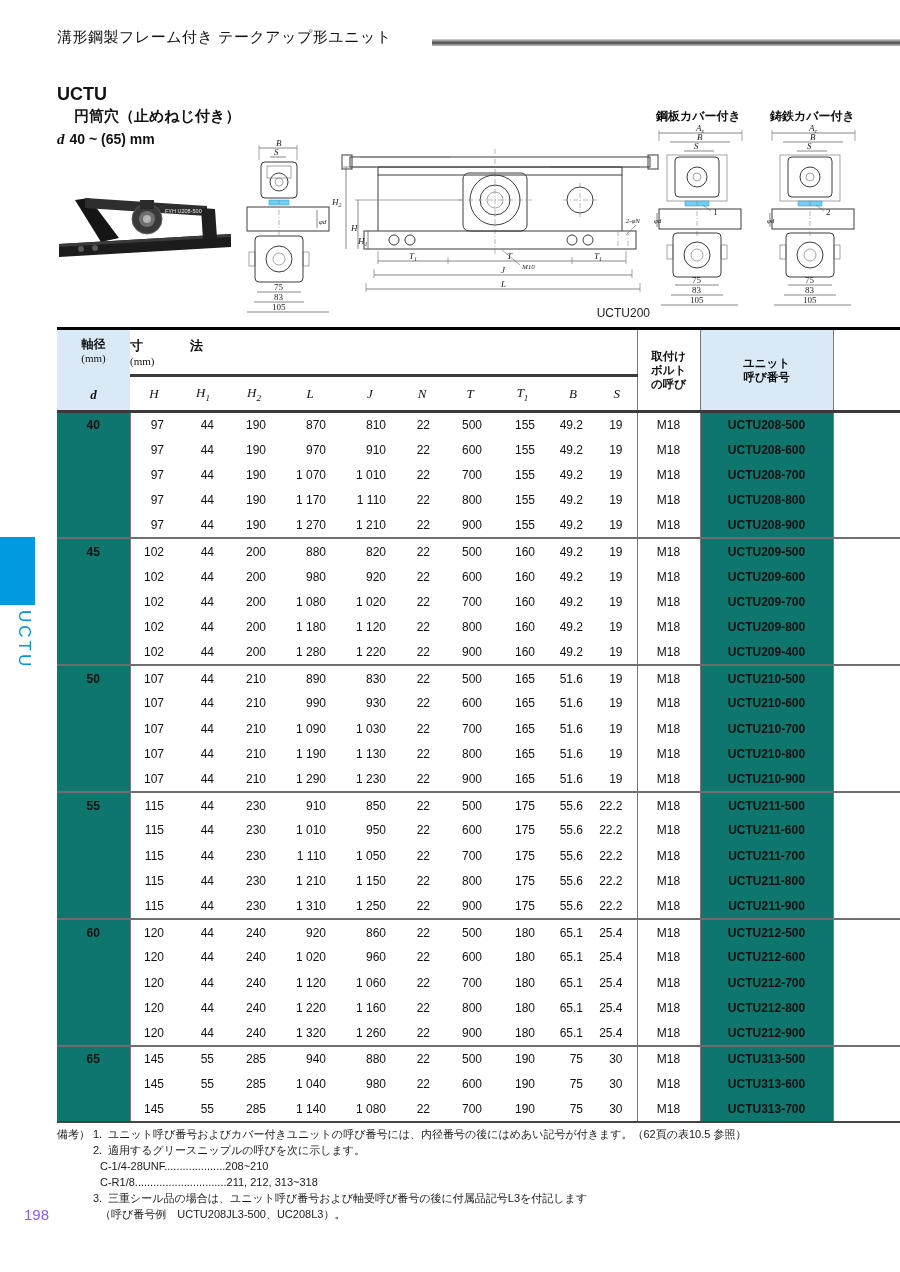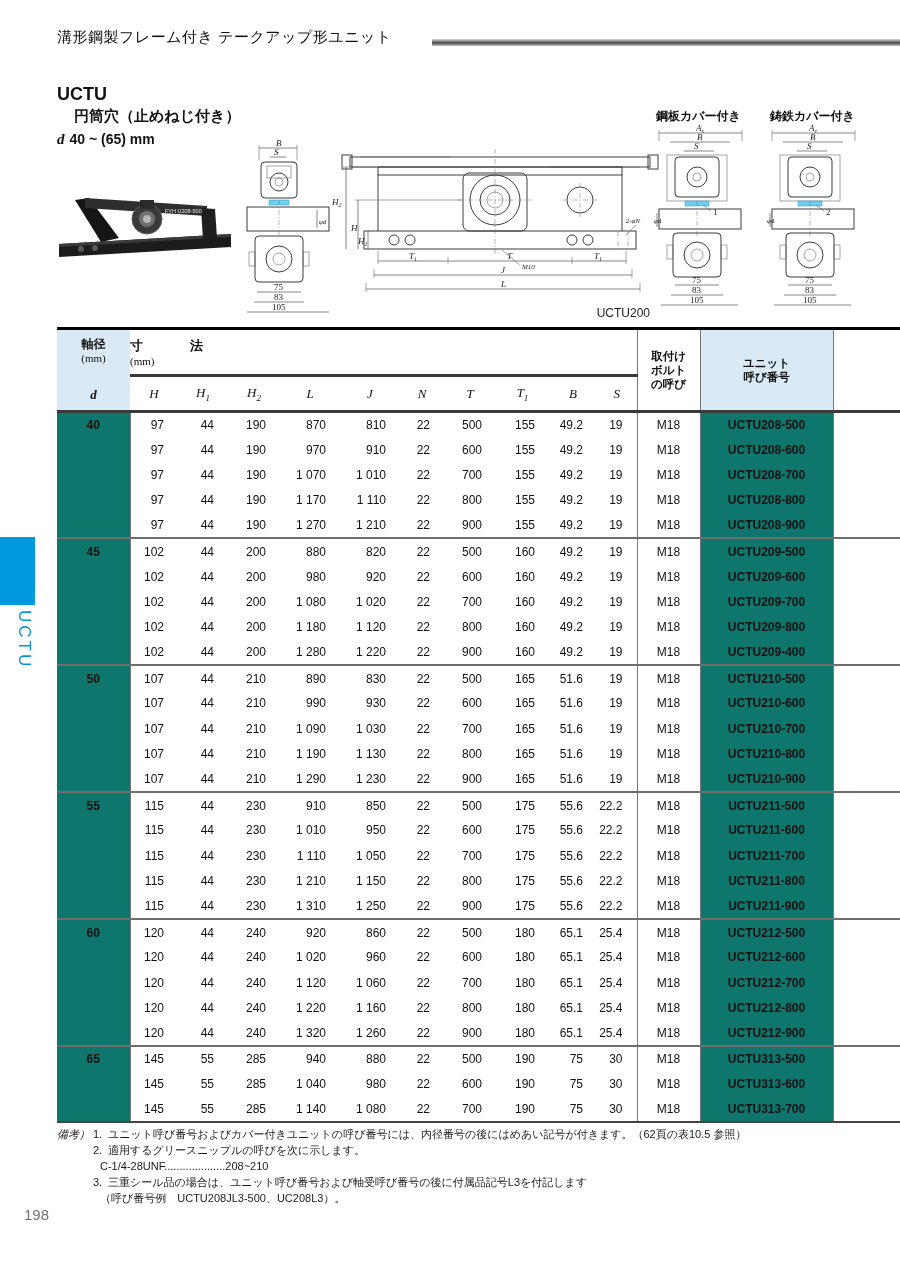--- a/index.html
+++ b/index.html
@@ -54,25 +54,25 @@
   tbody tr{height:25.4px;}
   tbody td{font-size:12px;}
   td.cd{text-align:center;font-weight:bold;border-right:1px solid #777;}
   td.cn{text-align:right;padding-right:14px;}
   td.cb{text-align:center;border-left:1px solid #777;border-right:1px solid #777;}
   td.cu{text-align:center;font-weight:bold;border-right:1px solid #777;}
   tr.gfirst td{border-top:2px solid #6e6e6e;}
   
   .notes{position:absolute;left:57px;top:1126px;width:830px;font-size:11px;line-height:16px;color:#1a1a1a;}
   .nrow{display:flex;}
-  .nlab{width:36px;flex:none;font-style:italic;}
+  .nlab{width:36px;flex:none;}
   .nno{width:15px;flex:none;}
   .ntxt{flex:1;}
   .nsub{margin-left:43px;}
-  .pageno{position:absolute;left:24px;top:1206px;font-size:15px;color:#737373;}
+  .pageno{position:absolute;left:24px;top:1206px;font-size:15px;color:#8b5cf6;}
 </style>
 </head>
 <body>
 
 <div id="page">
 
   <div class="title">溝形鋼製フレーム付き テークアップ形ユニット</div>
   <div class="titlebar"></div>
 
   <div class="series">UCTU</div>
@@ -768,20 +768,21 @@
       <span class="nlab">備考）</span>
       <span class="nno">1.</span>
       <span class="ntxt">ユニット呼び番号およびカバー付きユニットの呼び番号には、内径番号の後にはめあい記号が付きます。（62頁の表10.5 参照）</span>
     </div>
     <div class="nrow">
       <span class="nlab"></span>
       <span class="nno">2.</span>
       <span class="ntxt">適用するグリースニップルの呼びを次に示します。</span>
     </div>
     <div class="nsub">C-1/4-28UNF....................208~210</div>
+    <div class="nsub">C-R1/8..............................211, 212, 313~318</div>
     <div class="nrow">
       <span class="nlab"></span>
       <span class="nno">3.</span>
       <span class="ntxt">三重シール品の場合は、ユニット呼び番号および軸受呼び番号の後に付属品記号L3を付記します</span>
     </div>
     <div class="nsub">（呼び番号例　UCTU208JL3-500、UC208L3）。</div>
   </div>
 
   <div class="pageno">198</div>
 </div>

